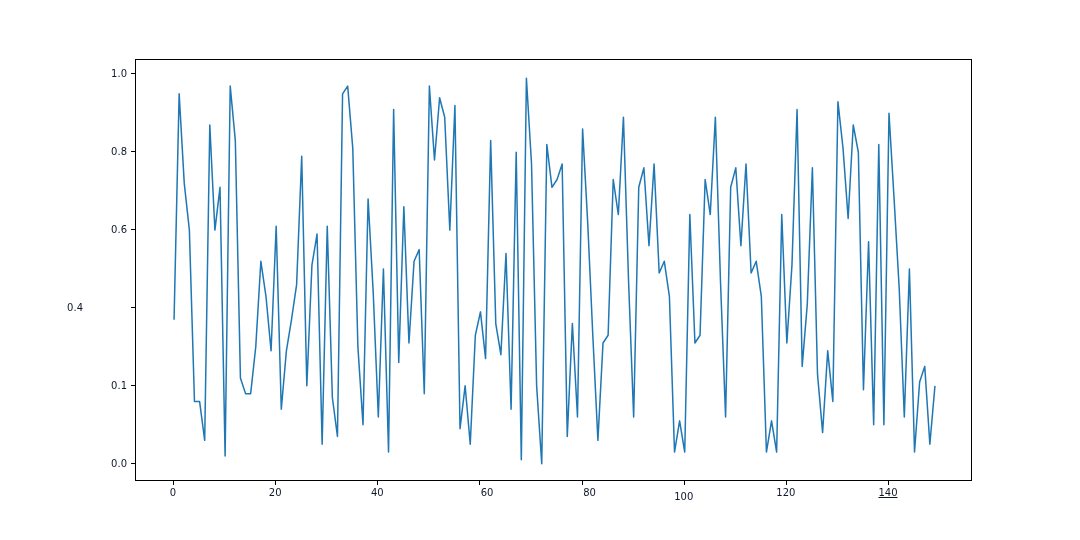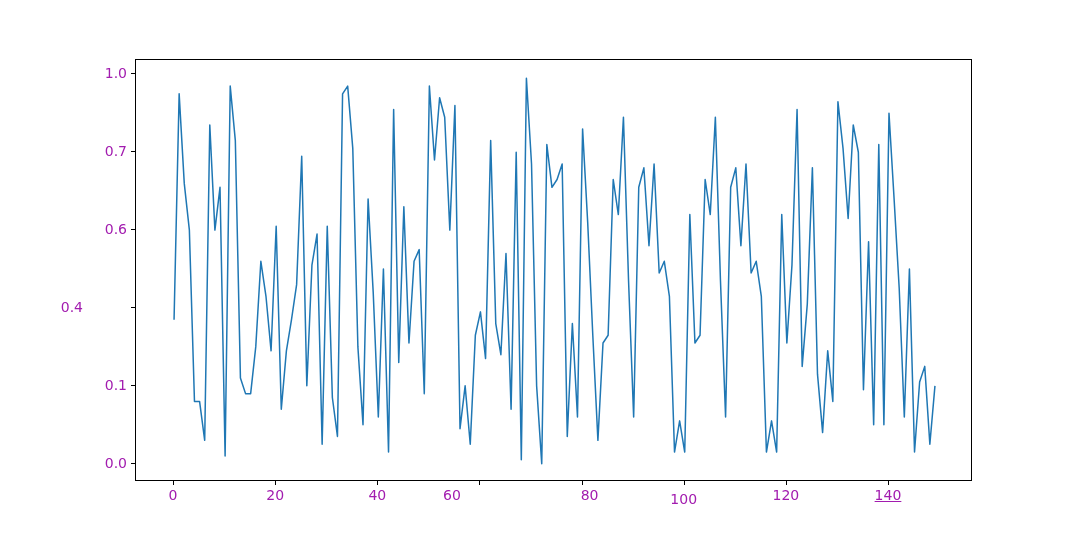--- a/index.html
+++ b/index.html
@@ -23,22 +23,22 @@
     box-sizing: border-box;
   }
   .tick-x, .tick-y {
     position: absolute;
     background: #000;
   }
   .tick-x { width: 1px; height: 4px; }
   .tick-y { width: 4px; height: 1px; }
   .ticklabel-x, .ticklabel-y {
     position: absolute;
-    font-size: 14px;
-    color: #a21caf;
+    font-size: 10px;
+    color: #0f172a;
     white-space: nowrap;
   }
   .ticklabel-x { transform: translateX(-50%); }
   .ticklabel-y { transform: translateY(-50%); text-align: right; }
   .plotline {
     stroke: #1f77b4;
     stroke-width: 1.5;
     fill: none;
     stroke-linejoin: round;
   }
@@ -52,34 +52,34 @@
       <path id="plot-path" class="plotline" d="M38.05 259.66 L43.15 33.87 L48.26 123.41 L53.37 170.12 L58.47 341.42 L63.58 341.42 L68.69 380.35 L73.79 65.01 L78.90 170.12 L84.01 127.30 L89.11 395.92 L94.22 26.08 L99.33 80.58 L104.43 318.06 L109.54 333.63 L114.65 333.63 L119.75 286.91 L124.86 201.27 L129.97 236.30 L135.07 290.81 L140.18 166.23 L145.29 349.20 L150.39 290.81 L155.50 259.66 L160.61 224.63 L165.71 96.16 L170.82 325.84 L175.93 205.16 L181.04 174.02 L186.14 384.24 L191.25 166.23 L196.36 337.52 L201.46 376.45 L206.57 33.87 L211.68 26.08 L216.78 88.37 L221.89 286.91 L227.00 364.77 L232.10 138.98 L237.21 232.41 L242.32 356.99 L247.42 209.05 L252.53 392.02 L257.64 49.44 L262.74 302.49 L267.85 146.77 L272.96 283.02 L278.06 201.27 L283.17 189.59 L288.28 333.63 L293.38 26.08 L298.49 100.05 L303.60 37.76 L308.70 57.23 L313.81 170.12 L318.92 45.55 L324.02 368.67 L329.13 325.84 L334.24 384.24 L339.35 275.23 L344.45 251.88 L349.56 298.59 L354.67 80.58 L359.77 263.56 L364.88 294.70 L369.99 193.48 L375.09 349.20 L380.20 92.26 L385.31 399.81 L390.41 18.30 L395.52 103.94 L400.63 325.84 L405.73 403.70 L410.84 84.48 L415.95 127.30 L421.05 119.51 L426.16 103.94 L431.27 376.45 L436.37 263.56 L441.48 356.99 L446.59 68.91 L451.69 162.34 L456.80 275.23 L461.91 380.35 L467.01 283.02 L472.12 275.23 L477.23 119.51 L482.33 154.55 L487.44 57.23 L492.55 220.73 L497.65 356.99 L502.76 127.30 L507.87 107.84 L512.98 185.70 L518.08 103.94 L523.19 212.95 L528.30 201.27 L533.40 236.30 L538.51 392.02 L543.62 360.88 L548.72 392.02 L553.83 154.55 L558.94 283.02 L564.04 275.23 L569.15 119.51 L574.26 154.55 L579.36 57.23 L584.47 220.73 L589.58 356.99 L594.68 127.30 L599.79 107.84 L604.90 185.70 L610.00 103.94 L615.11 212.95 L620.22 201.27 L625.32 236.30 L630.43 392.02 L635.54 360.88 L640.64 392.02 L645.75 154.55 L650.86 283.02 L655.96 205.16 L661.07 49.44 L666.18 306.38 L671.29 244.09 L676.39 107.84 L681.50 314.16 L686.61 372.56 L691.71 290.81 L696.82 341.42 L701.93 41.65 L707.03 88.37 L712.14 158.44 L717.25 65.01 L722.35 92.26 L727.46 329.74 L732.57 181.80 L737.67 364.77 L742.78 84.48 L747.89 364.77 L752.99 53.33 L758.10 138.98 L763.21 228.52 L768.31 356.99 L773.42 209.05 L778.53 392.02 L783.63 321.95 L788.74 306.38 L793.85 384.24 L798.95 325.84 "></path>
     </svg>
   </div>
 <div class="tick-x" style="left: 173.045px; top: 481px;"></div>
     <div class="ticklabel-x" style="left: 173.045px; top: 487px;">0</div>
     <div class="tick-x" style="left: 275.181px; top: 481px;"></div>
     <div class="ticklabel-x" style="left: 275.181px; top: 487px;">20</div>
     <div class="tick-x" style="left: 377.316px; top: 481px;"></div>
     <div class="ticklabel-x" style="left: 377.316px; top: 487px;">40</div>
     <div class="tick-x" style="left: 479.452px; top: 481px;"></div>
-    <div class="ticklabel-x" style="left: 452px; top: 487px;">60</div>
+    <div class="ticklabel-x" style="left: 487px; top: 487px;">60</div>
     <div class="tick-x" style="left: 581.587px; top: 481px;"></div>
     <div class="ticklabel-x" style="left: 581.587px; top: 487px; margin-left: 8px;">80</div>
     <div class="tick-x" style="left: 683.723px; top: 481px;"></div>
     <div class="ticklabel-x" style="left: 683.723px; top: 491px;">100</div>
     <div class="tick-x" style="left: 785.858px; top: 481px;"></div>
     <div class="ticklabel-x" style="left: 785.858px; top: 487px;">120</div>
     <div class="tick-x" style="left: 887.994px; top: 481px;"></div>
     <div class="ticklabel-x" style="left: 887.994px; top: 487px; text-decoration: underline;">140</div>
     <div class="tick-y" style="left: 131px; top: 462.703px;"></div>
     <div class="ticklabel-y" style="right: 953px; top: 462.703px;">0.0</div>
     <div class="tick-y" style="left: 131px; top: 384.843px;"></div>
     <div class="ticklabel-y" style="right: 953px; top: 384.843px;">0.1</div>
     <div class="tick-y" style="left: 131px; top: 306.983px;"></div>
     <div class="ticklabel-y" style="right: 997px; top: 306.983px;">0.4</div>
     <div class="tick-y" style="left: 131px; top: 229.124px;"></div>
     <div class="ticklabel-y" style="right: 953px; top: 229.124px;">0.6</div>
     <div class="tick-y" style="left: 131px; top: 151.264px;"></div>
-    <div class="ticklabel-y" style="right: 953px; top: 151.264px;">0.7</div>
+    <div class="ticklabel-y" style="right: 953px; top: 151.264px;">0.8</div>
     <div class="tick-y" style="left: 131px; top: 73.4041px;"></div>
     <div class="ticklabel-y" style="right: 953px; top: 73.4041px;">1.0</div>
   </div>
 
 </body></html>

